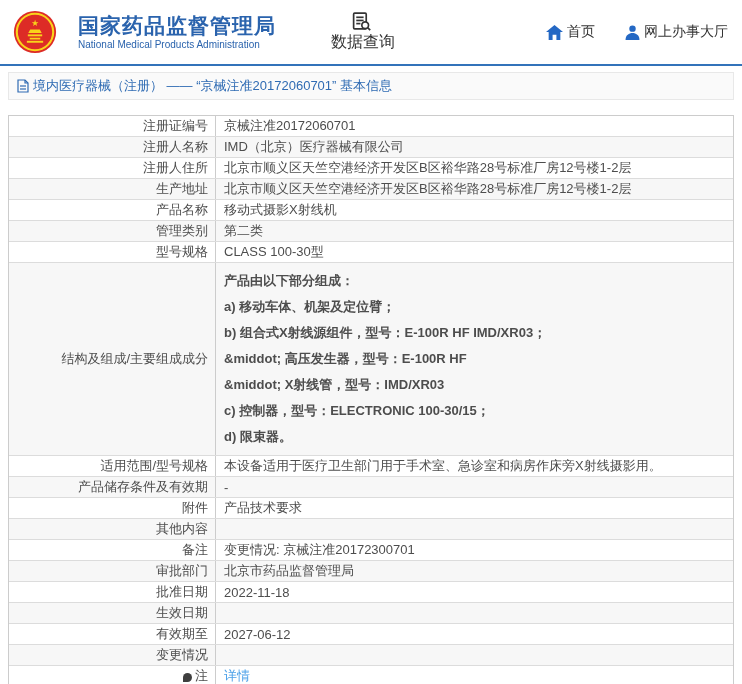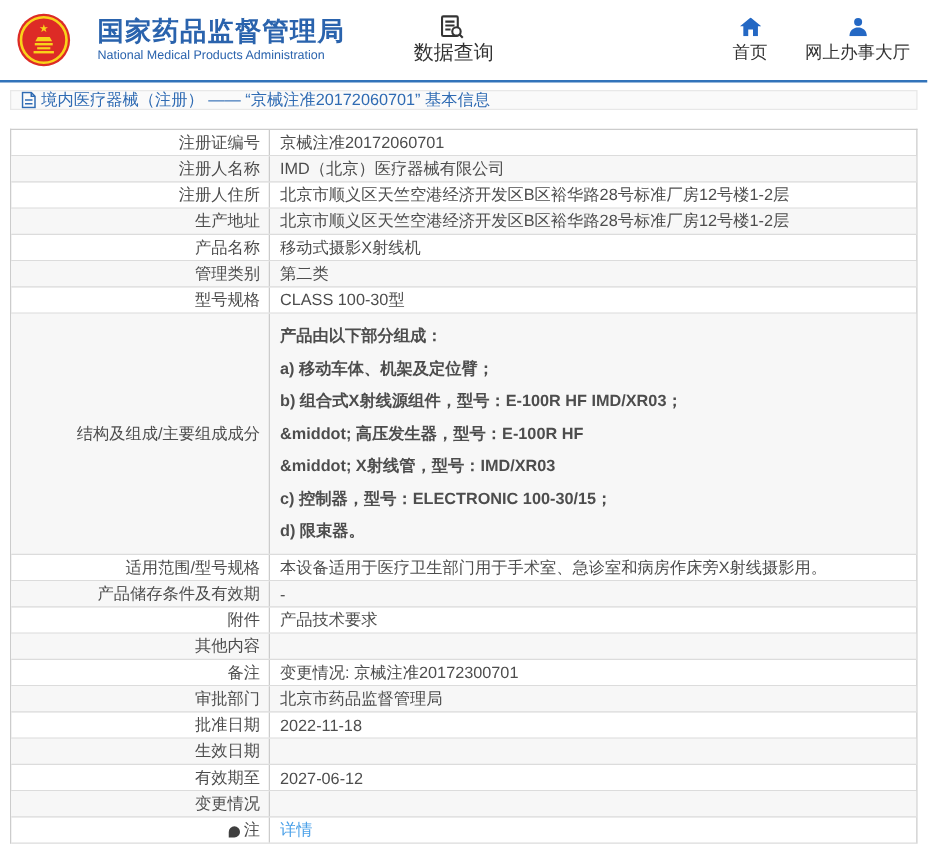--- a/index.html
+++ b/index.html
@@ -13,26 +13,26 @@
   
   .hdr { height:64px; display:flex; align-items:center; padding:0 14px 0 12px; }
   .brand { display:flex; align-items:center; }
   .emblem { width:46px; height:46px; flex:0 0 auto; }
   .brand-text { margin-left:20px; }
   .site-title { color:#2a63ad; font-size:21px; font-weight:bold; letter-spacing:1px; line-height:24px; }
   .site-sub { color:#2a63ad; font-size:10px; line-height:13px; }
   .query { display:flex; align-items:center; margin-left:55px; color:#333; font-size:16px;flex-direction:column; }
   .query svg { margin-right:4px; }
   .hdr nav { margin-left:auto; display:flex; gap:30px; }
-  .nav-item { display:flex; flex-direction:column; align-items:center; gap:4px;
+  .nav-item { display:flex; flex-direction:row; align-items:center; gap:4px;
               text-decoration:none; color:#333; font-size:14px; cursor:pointer; }
   
   .blue-rule { height:2px; background:#3273ba; }
   
-  .crumb { margin:6px 8px 8px; height:16px; background:#fafafa; border:1px solid #e8e8e8;
+  .crumb { margin:6px 8px 8px; height:28px; background:#fafafa; border:1px solid #e8e8e8;
            display:flex; align-items:center; padding:0 8px; color:#2f6bb3; font-size:13px; }
   .crumb svg { margin-right:4px; flex:0 0 auto; }
   
   .tbl { margin:15px 8px; border:1px solid #ccc; border-bottom:none; font-size:13px; }
   .row { display:flex; align-items:stretch; border-bottom:1px solid #dcdcdc; min-height:21px; }
   .row:nth-child(even) { background:#f7f7f7; }
   .lab { width:207px; flex:0 0 auto; display:flex; align-items:center; justify-content:flex-end;
          padding-right:7px; border-right:1px solid #ccc; color:#4d4d4d; text-align:right; }
   .val { flex:1; display:flex; align-items:center; padding:0 8px; color:#4d4d4d; }
   .val.multi { display:block; padding:5px 8px;font-weight:bold; }

